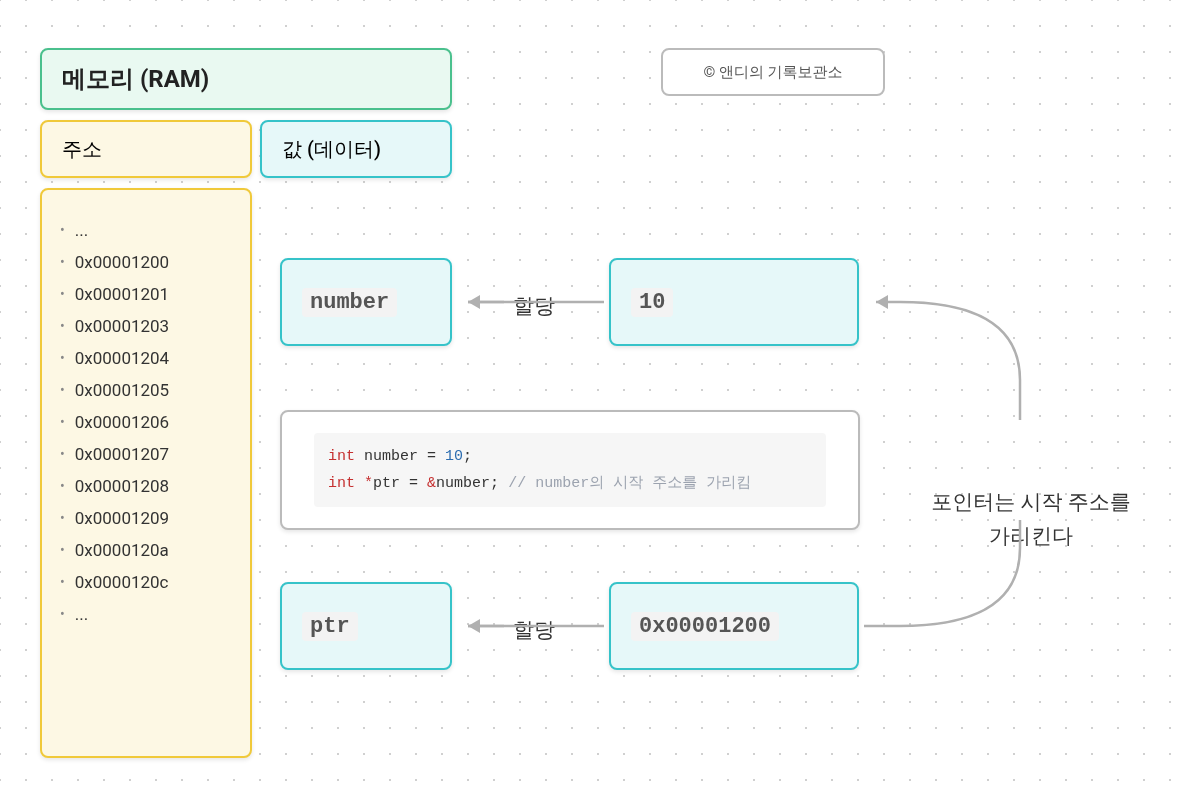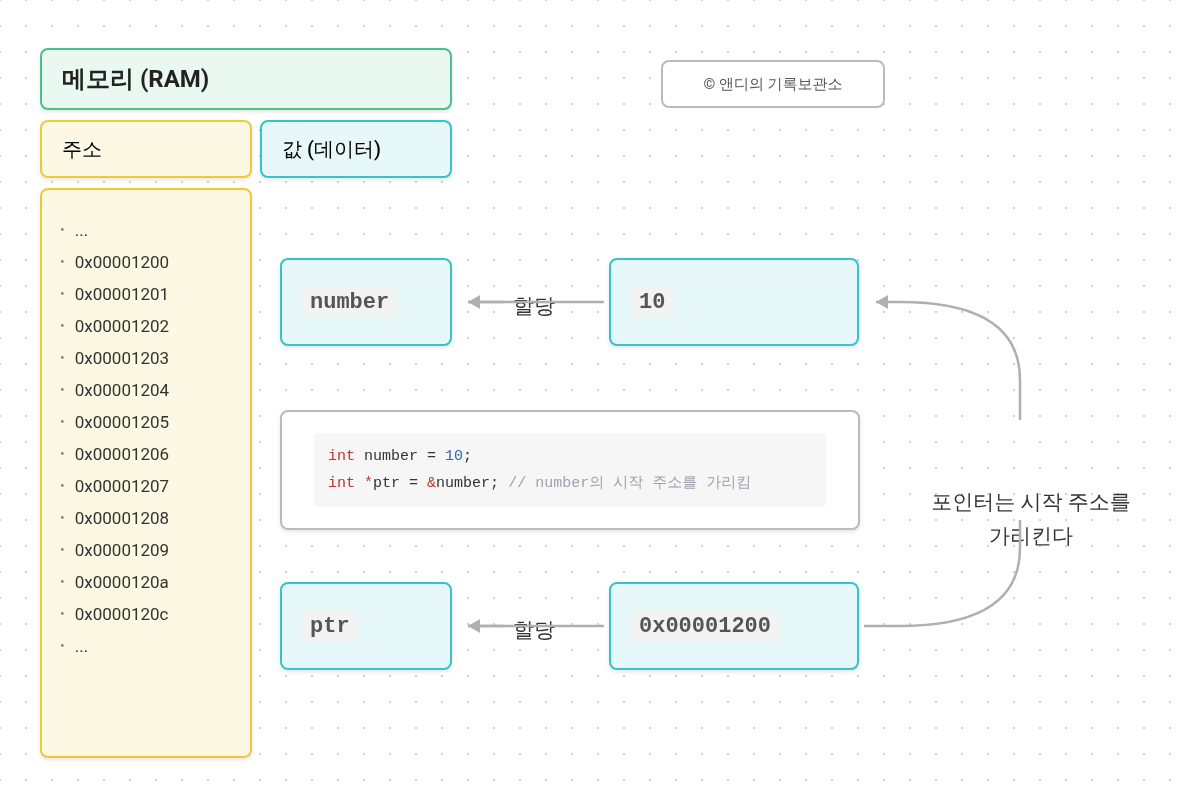--- a/index.html
+++ b/index.html
@@ -131,21 +131,20 @@
   left: 661px; top: 48px;
   width: 224px; height: 48px;
   border: 2px solid #bbb;
   border-radius: 8px;
   background: #fff;
   display: flex;
   align-items: center;
   justify-content: center;
   font-size: 15px;
   color: #555;
-  margin-top: 12px;
 }
 .label-text {
   position: absolute;
   font-size: 21px;
   color: #333;
 }
 .lbl-assign1 { left: 513px; top: 292px; }
 .lbl-assign2 { left: 513px; top: 616px; }
 .lbl-pointer {
   left: 916px; top: 440px;
@@ -192,21 +191,20 @@
 
   <div class="box shadow addr-header">
     <span>주소</span>
   </div>
 
   <div class="box shadow addr-list-box">
     <ul class="addr-ul" id="addr-list">
         <li>...</li>
         <li>0x00001200</li>
         <li>0x00001201</li>
-        <li>0x00001202</li>
         <li>0x00001203</li>
         <li>0x00001204</li>
         <li>0x00001205</li>
         <li>0x00001206</li>
         <li>0x00001207</li>
         <li>0x00001208</li>
         <li>0x00001209</li>
         <li>0x0000120a</li>
         <li>0x0000120c</li>
         <li>...</li>

